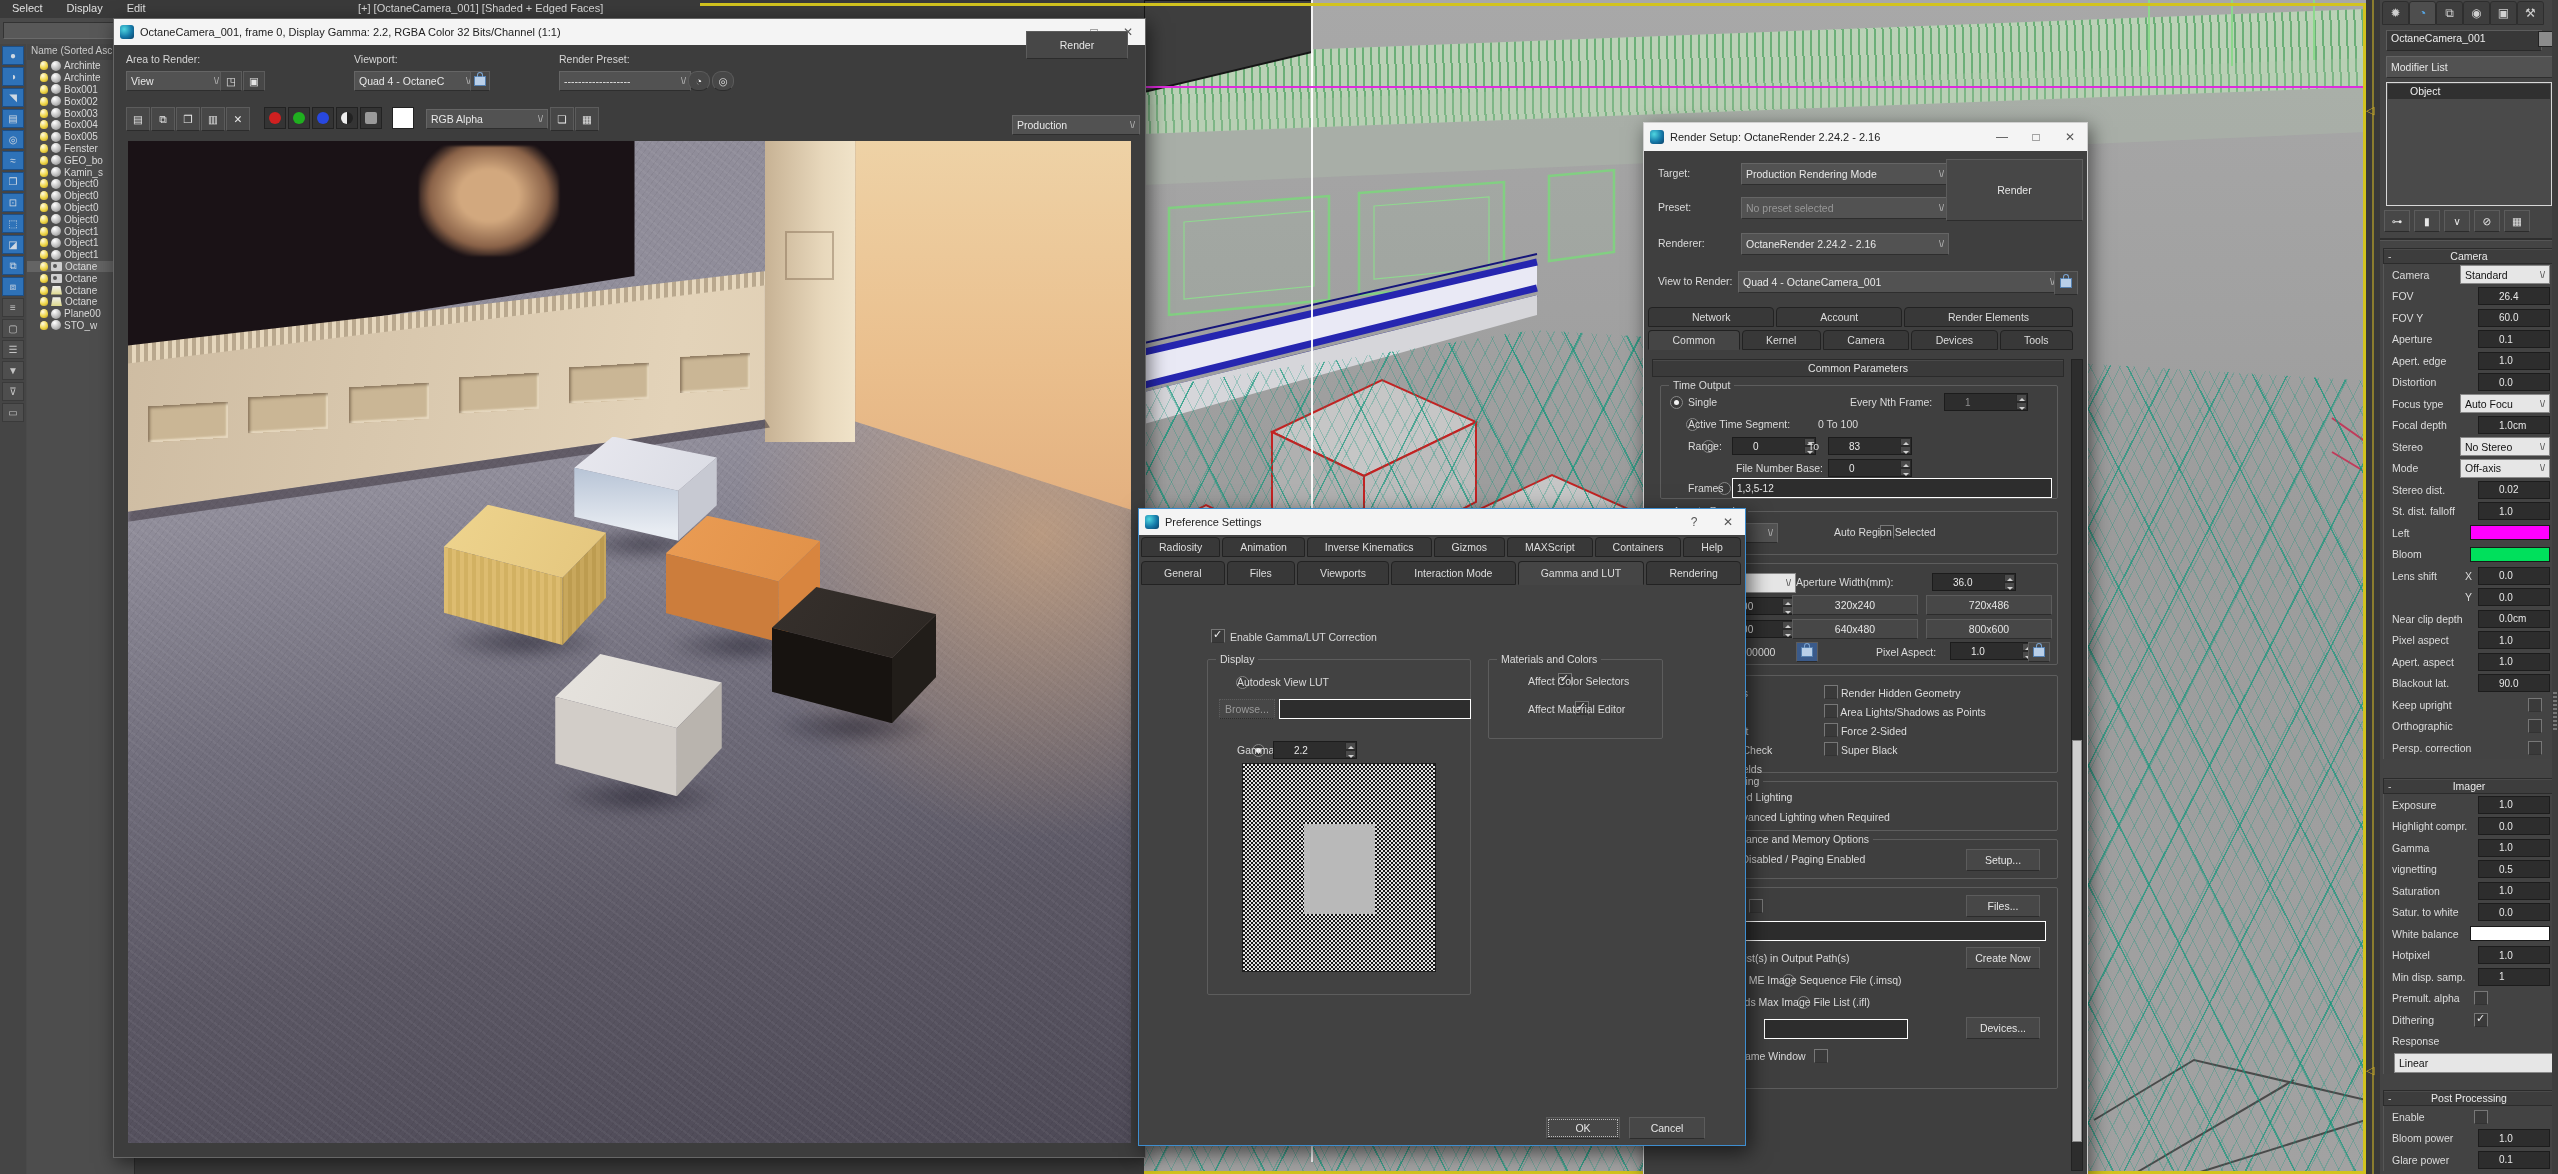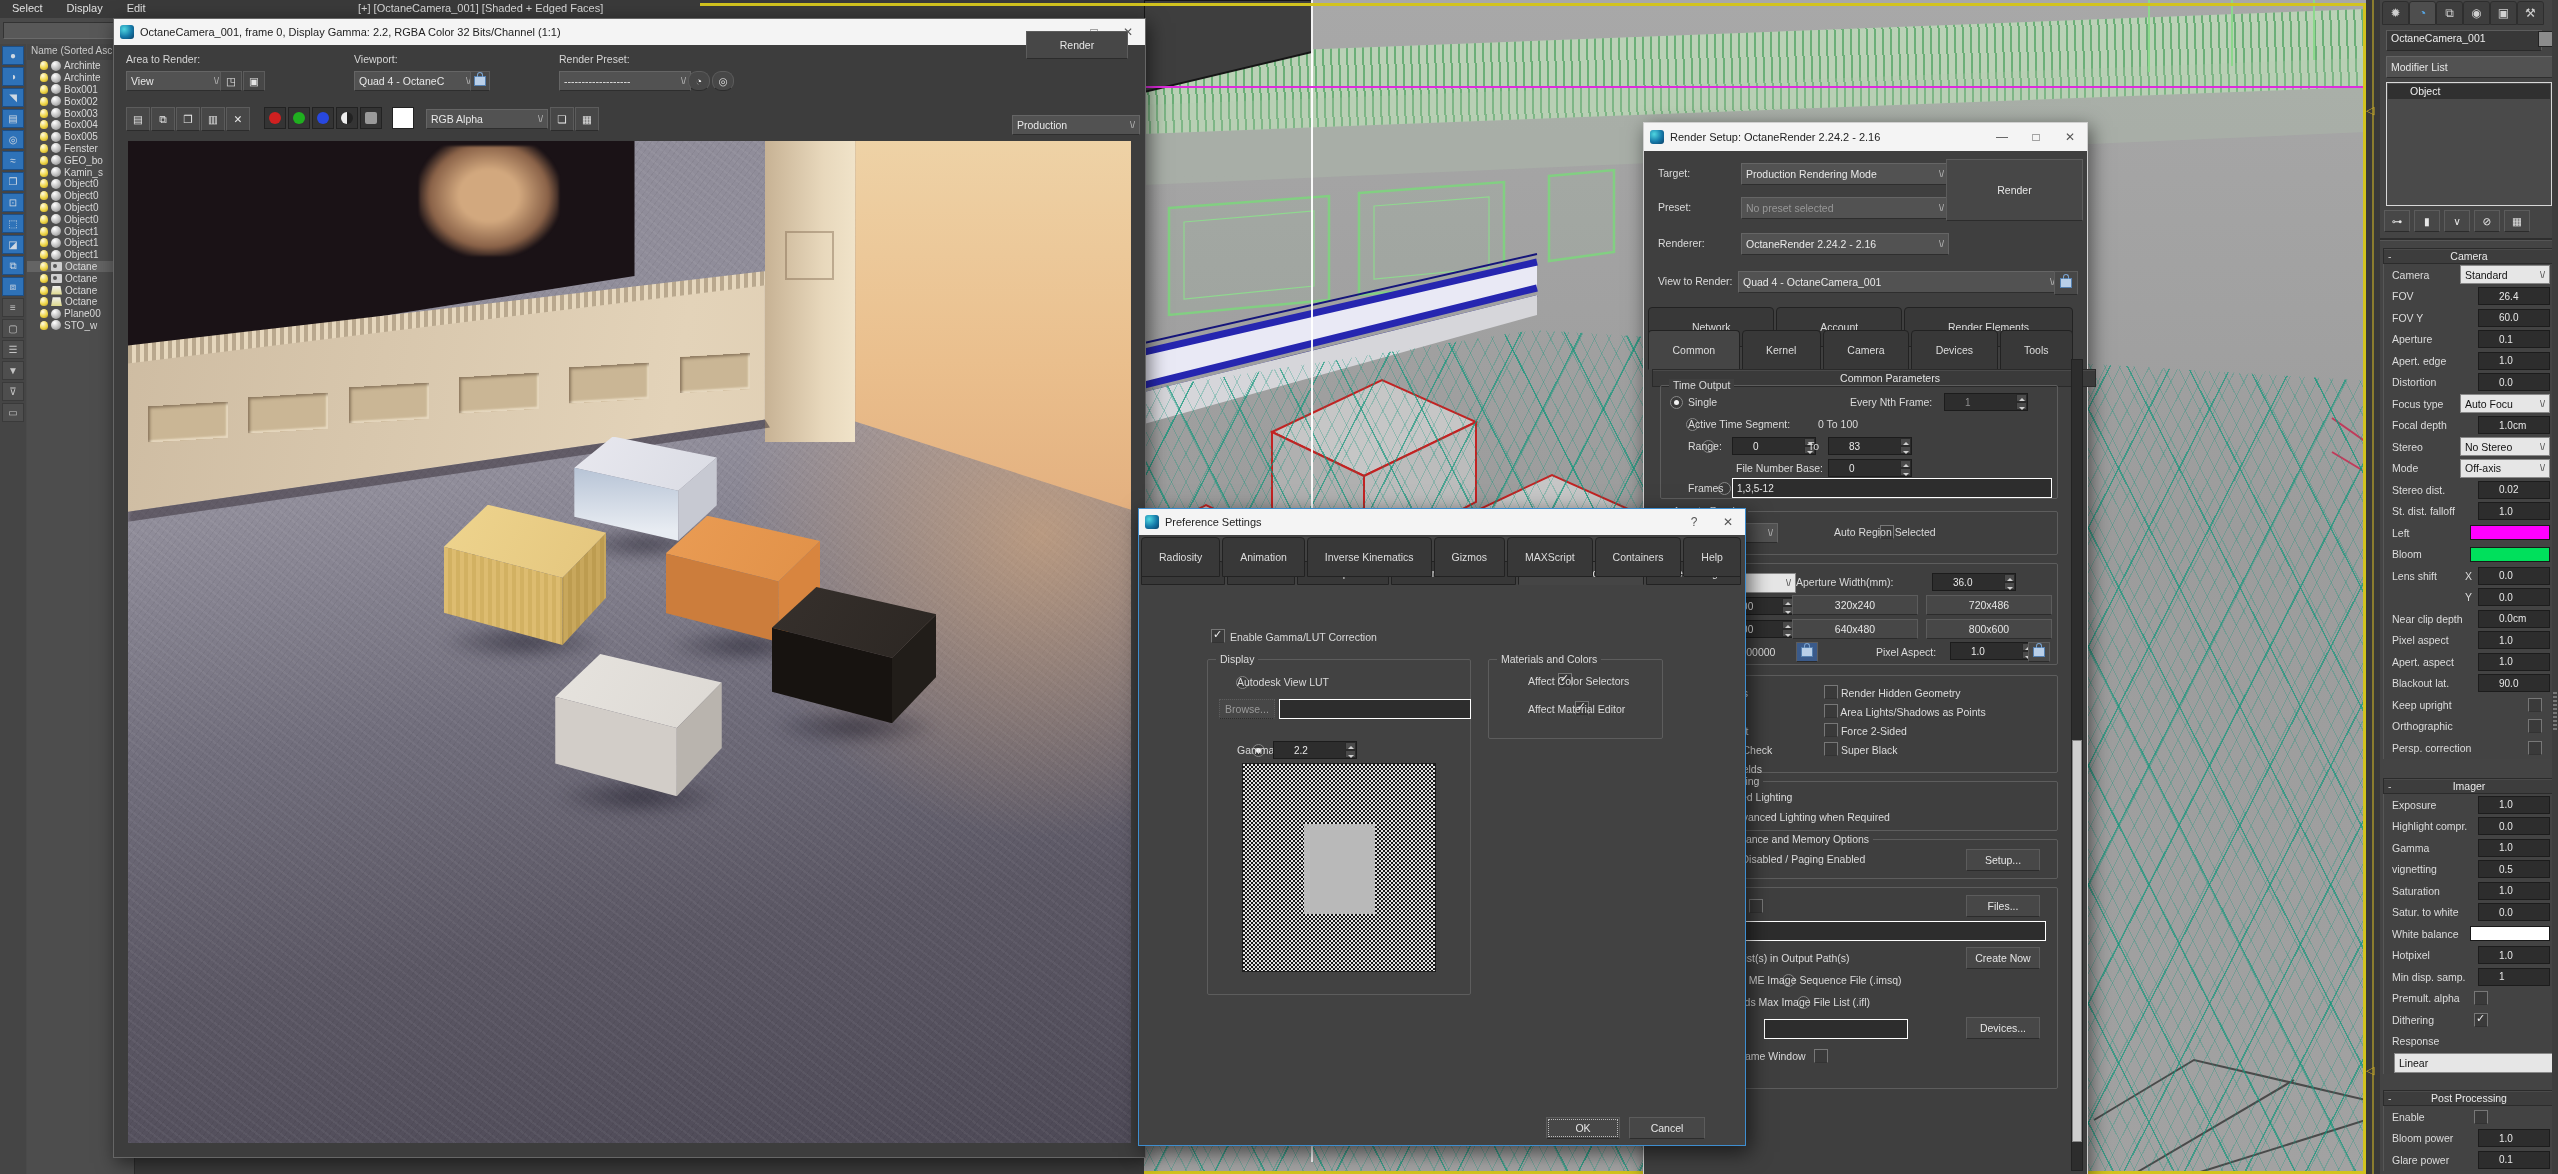--- a/index.html
+++ b/index.html
@@ -93,21 +93,21 @@
   .chan{width:20px;height:20px;background:#343434;border:1px solid #222;display:flex;align-items:center;justify-content:center;}
   .chan i{display:block;width:12px;height:12px;border-radius:50%;}
   #rimg{position:absolute;left:14px;top:122px;width:1003px;height:1002px;overflow:hidden;background:#000;}
   .face{position:absolute;left:0;top:0;width:100%;height:100%;}
   .shadow{position:absolute;border-radius:50%;filter:blur(6px);background:radial-gradient(ellipse,rgba(15,13,26,.5),rgba(15,13,26,0) 70%);}
   
   #rs{left:1643px;top:122px;width:443px;height:1052px;background:#3f3f3f;z-index:4;
       border:1px solid #d0d0d0;box-shadow:3px 5px 18px rgba(0,0,0,.55);font-size:10.5px;}
   #rs .titlebar{height:28px;}
   .tabrow{position:absolute;display:flex;left:4px;right:12px;}
-  .tab{flex:1 1 auto;text-align:center;padding:13px 8px;background:#383838;border:1px solid #222;
+  .tab{flex:1 1 auto;text-align:center;padding:3px 8px;background:#383838;border:1px solid #222;
        border-radius:4px 4px 0 0;margin-right:2px;color:#ddd;white-space:nowrap;}
   .tab[data-active="true"]{background:#454545;border-bottom-color:#454545;}
   .rollhead{position:absolute;background:#3a3a3a;border:1px solid #2a2a2a;box-shadow:inset 0 1px rgba(255,255,255,.08);
        text-align:center;color:#e4e4e4;padding:2px 0;font-size:10.5px;}
   .fieldlbl{position:absolute;color:#dadada;}
   .txtfield{position:absolute;background:#2d2d2d;border:1px solid #fff;color:#e4e4e4;
        font-size:10px;padding:1px 4px;display:flex;align-items:center;}
   #pref{left:1138px;top:508px;width:606px;height:636px;background:#424242;z-index:5;
       border:1px solid #3e8ed0;box-shadow:4px 6px 20px rgba(0,0,0,.6);font-size:10.5px;}
   #pref .titlebar{height:26px;}
@@ -602,21 +602,21 @@
         <div class="tab" data-active="false">Account</div>
         <div class="tab" data-active="false">Render Elements</div>
     </div>
     <div class="tabrow" style="top:207px;">
       <div class="tab" data-active="true">Common</div>
         <div class="tab" data-active="false">Kernel</div>
         <div class="tab" data-active="false">Camera</div>
         <div class="tab" data-active="false">Devices</div>
         <div class="tab" data-active="false">Tools</div>
     </div>
-    <div class="rollhead" style="left:8px;top:246px;width:410px;padding-left:32px;">Common Parameters</div>
+    <div class="rollhead" style="left:8px;top:236px;width:410px;">Common Parameters</div>
     
     <div class="grp" style="left:16px;top:262px;width:396px;height:112px;">
       <span class="gt">Time Output</span>
       </div>
     <span class="rad on abs" style="left:26px;top:272px;"></span>
     <span class="fieldlbl" style="left:44px;top:273px;">Single</span>
     <span class="fieldlbl" style="left:206px;top:273px;">Every Nth Frame:</span>
     <span class="spin abs" style="left:300px;top:270px;">
         <span class="sval" style="color:#8f8f8f;">1</span>
         <span class="spinarr">

